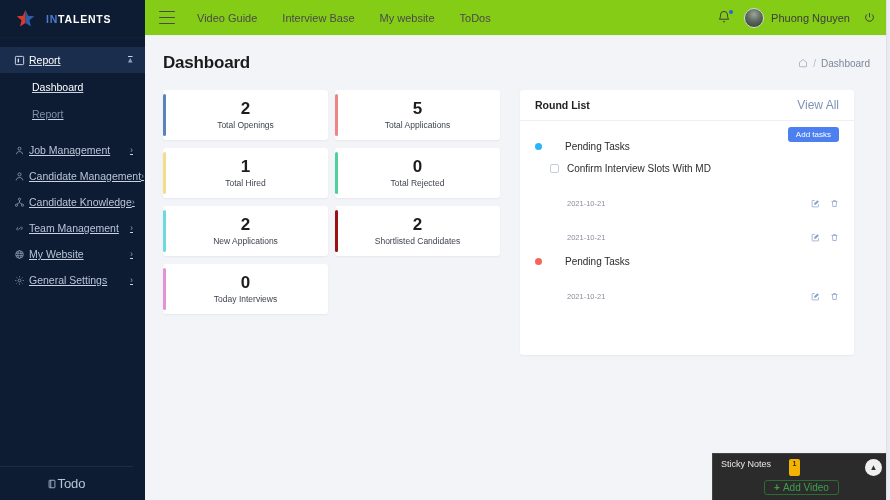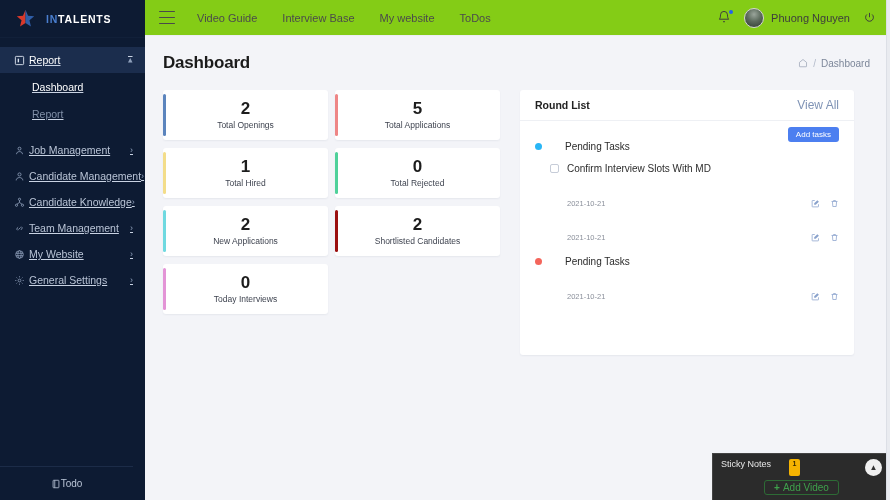--- a/index.html
+++ b/index.html
@@ -65,21 +65,21 @@
   }
   .sub-item.dim { color: #8190a8; }
 
   .nav-spacer { height: 10px; }
 
   .sidebar-bottom {
     position: absolute; left: 0; bottom: 0;
     width: 133px; height: 34px;
     border-top: 1px solid #1c2c48;
     display: flex; align-items: center; justify-content: center;
-    font-size: 10px;
+    font-size: 13px;
     color: #b9c4d6;
     cursor: pointer;
   }
 
   
   .main { flex: 1; height: 500px; display: flex; flex-direction: column; background: #f3f4f8; position: relative; }
 
   .topbar {
     height: 36px; background: #84cc16;
     display: flex; align-items: center;

